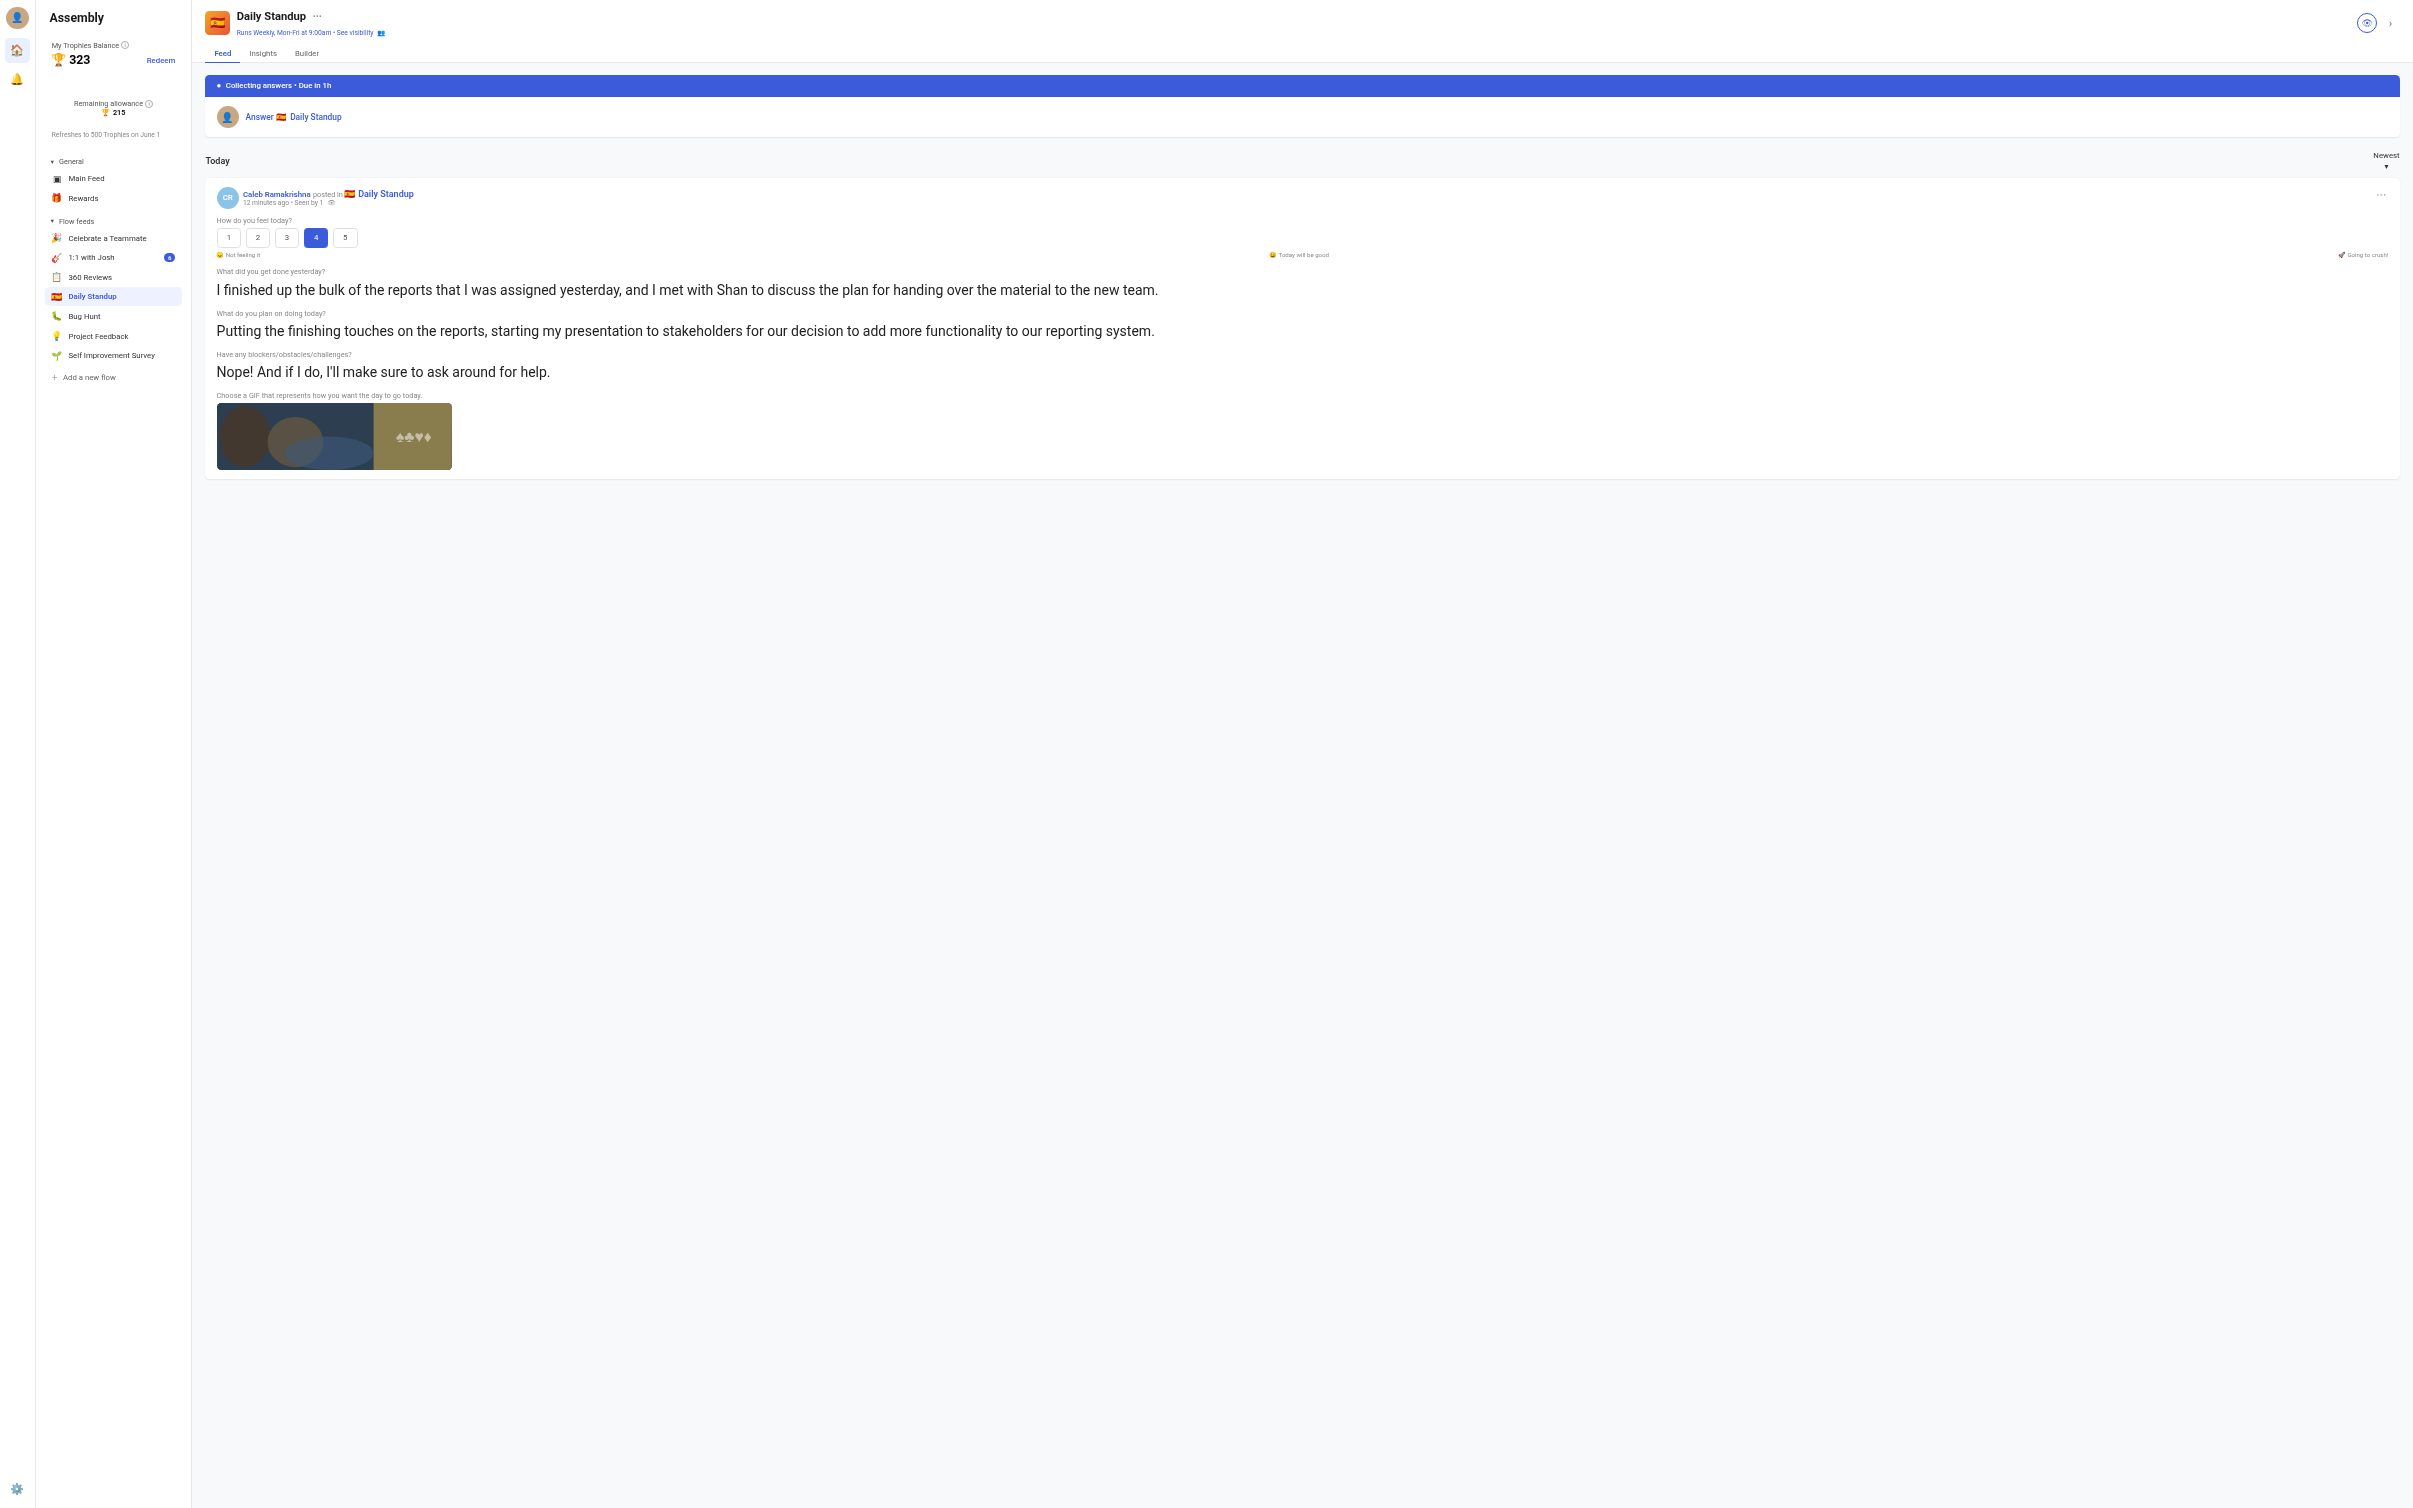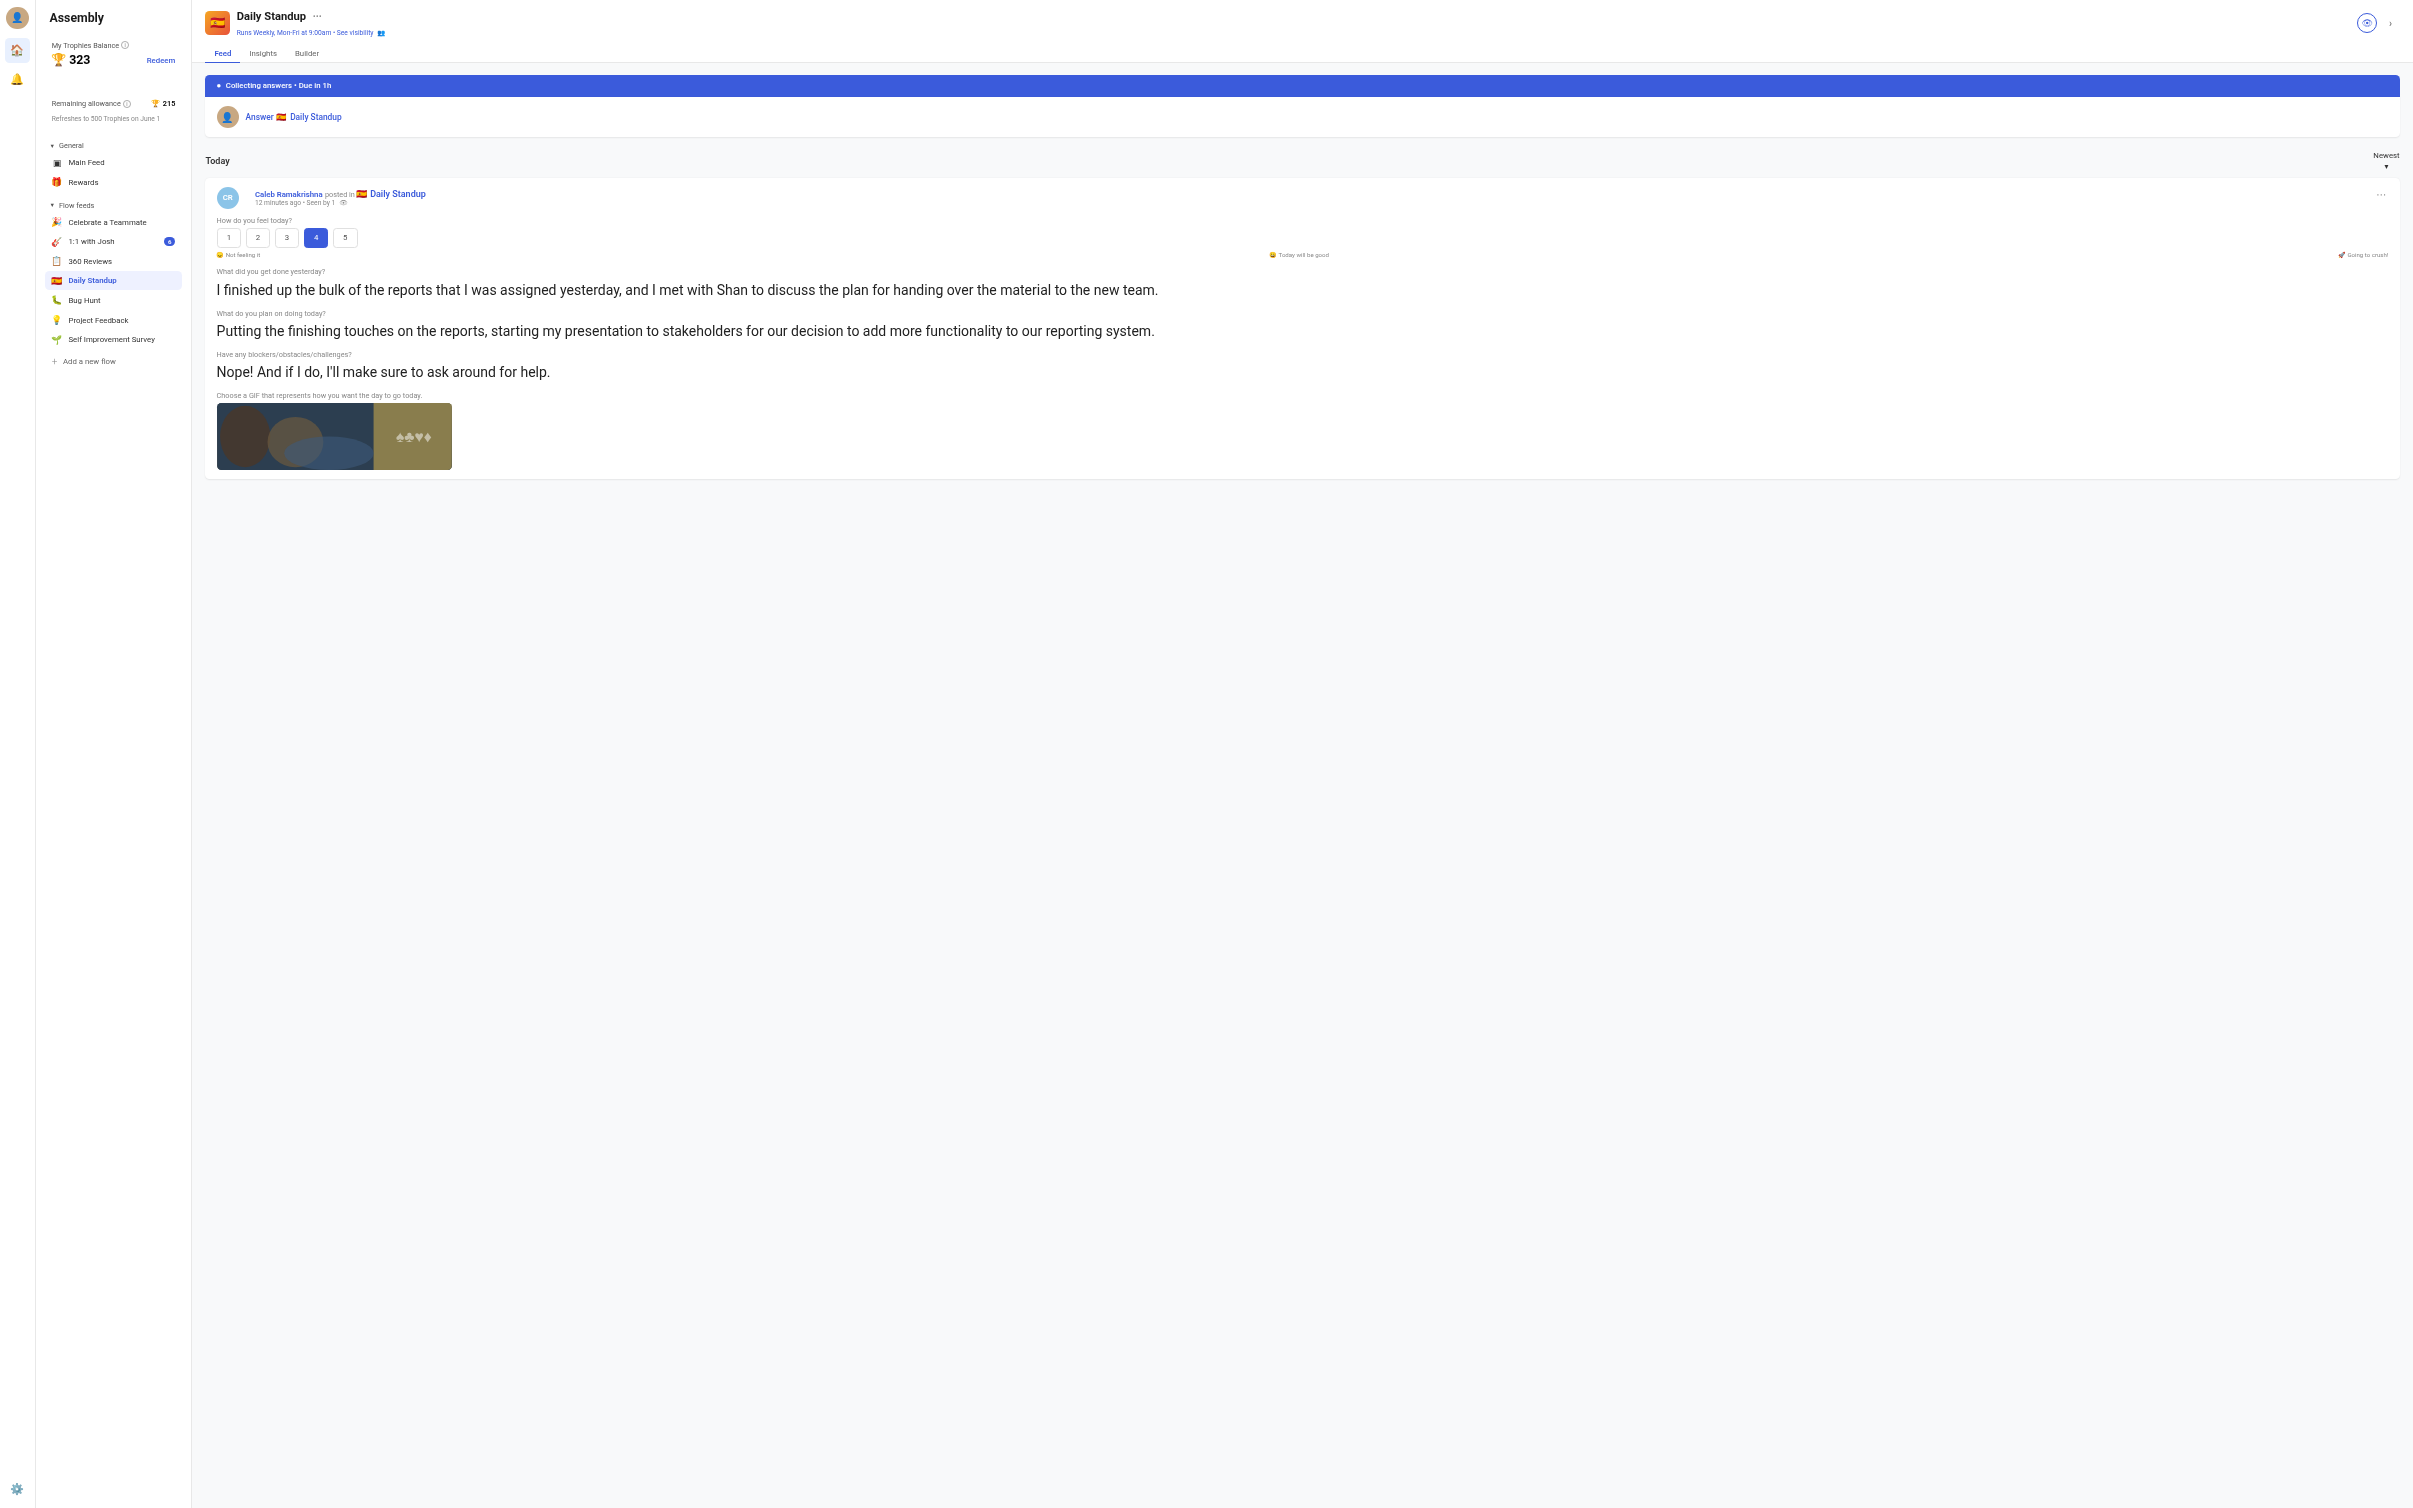--- a/index.html
+++ b/index.html
@@ -95,21 +95,22 @@
       font-weight: 500;
     }
     .remaining-allowance {
       padding: 4.5px 6.7px;
       margin-bottom: 9px;
     }
     .remaining-row {
       display: flex;
       align-items: center;
       justify-content: space-between;
-      margin-bottom: 7px;
+      margin-bottom: 14px;
+      flex-direction: column;
     }
     .remaining-label {
       font-size: 7.3px;
       color: #555;
       display: flex;
       align-items: center;
       gap: 2.2px;
     }
     .remaining-amount {
       font-size: 7.3px;
@@ -368,21 +369,21 @@
     }
     .post-header {
       display: flex;
       align-items: flex-start;
       justify-content: space-between;
       margin-bottom: 6.7px;
     }
     .post-author-area {
       display: flex;
       align-items: center;
-      gap: 16px;
+      gap: 4px;
     }
     .post-avatar {
       width: 22.3px;
       height: 22.3px;
       border-radius: 50%;
       background: #8bc4e8;
       display: flex;
       align-items: center;
       justify-content: center;
       font-size: 7.8px;

